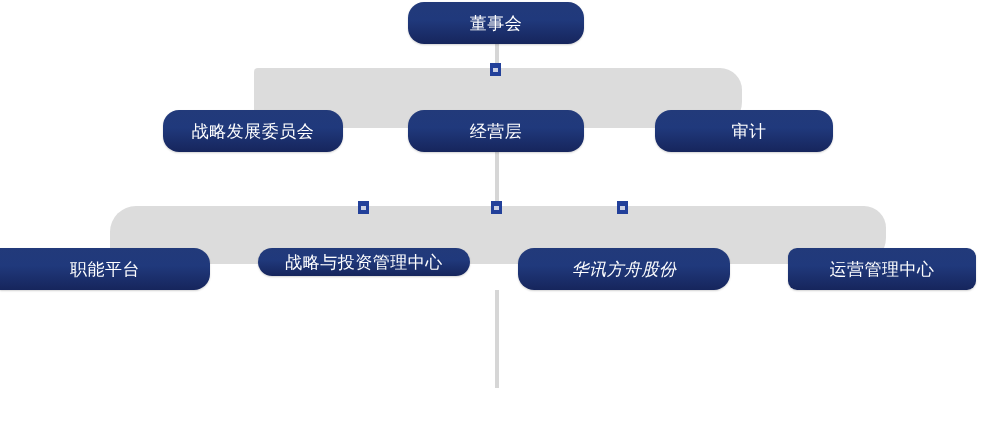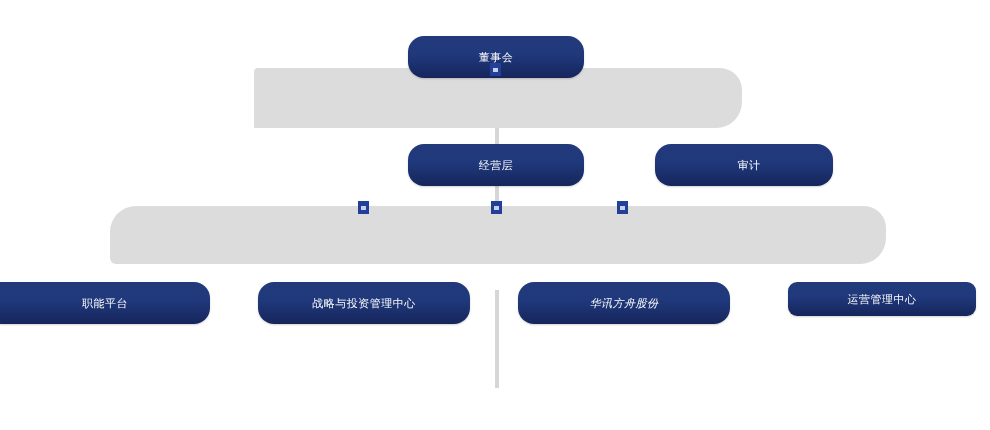--- a/index.html
+++ b/index.html
@@ -75,27 +75,26 @@
 
   
   .node {
     position: absolute;
     z-index: 5;
     display: flex;
     align-items: center;
     justify-content: center;
     box-sizing: border-box;
     color: #ffffff;
-    font-size: 11px;
+    font-size: 17px;
     letter-spacing: 0.5px;
     white-space: nowrap;
     border-radius: 16px;
     background: linear-gradient(to bottom, #223a7a 0%, #20397c 42%, #16255c 100%);
     box-shadow: 0 1px 2px rgba(0,0,0,0.18);
-    margin-top: 34px;
   }
   .node.clip-left {
     border-top-left-radius: 0;
     border-bottom-left-radius: 0;
   }
   .node-label {
     pointer-events: none;
   }
 </style>
 </head>
@@ -113,39 +112,42 @@
 
   <div class="marker" style="left:490px; top:63px;"></div>
   <div class="marker" style="left:358px; top:201px;"></div>
   <div class="marker" style="left:491px; top:201px;"></div>
   <div class="marker" style="left:617px; top:201px;"></div>
 
   <div class="node" style="left:408px; top:2px; width:176px; height:42px;">
     <span class="node-label">董事会</span>
   </div>
 
+  <div class="node" style="left:163px; top:110px; width:180px; height:42px;">
+    <span class="node-label">战略发展委员会</span>
+  </div>
 
   <div class="node" style="left:408px; top:110px; width:176px; height:42px;">
     <span class="node-label">经营层</span>
   </div>
 
   <div class="node" style="left:655px; top:110px; width:178px; height:42px;padding-left:10px;">
     <span class="node-label">审计</span>
   </div>
 
   <div class="node clip-left" style="left:0px; top:248px; width:210px; height:42px;">
     <span class="node-label">职能平台</span>
   </div>
 
-  <div class="node" style="left:258px; top:248px; width:212px; height:42px;">
+  <div class="node" style="left:258px; top:248px; width:212px; height:28px;">
     <span class="node-label">战略与投资管理中心</span>
   </div>
 
   <div class="node" style="left:518px; top:248px; width:212px; height:42px;font-style:italic;">
     <span class="node-label">华讯方舟股份</span>
   </div>
 
-  <div class="node" style="left:788px; top:248px; width:188px; height:34px;border-radius:9px;">
+  <div class="node" style="left:788px; top:248px; width:188px; height:42px;border-radius:9px;">
     <span class="node-label">运营管理中心</span>
   </div>
 
 
 </div>
 
 </body></html>

